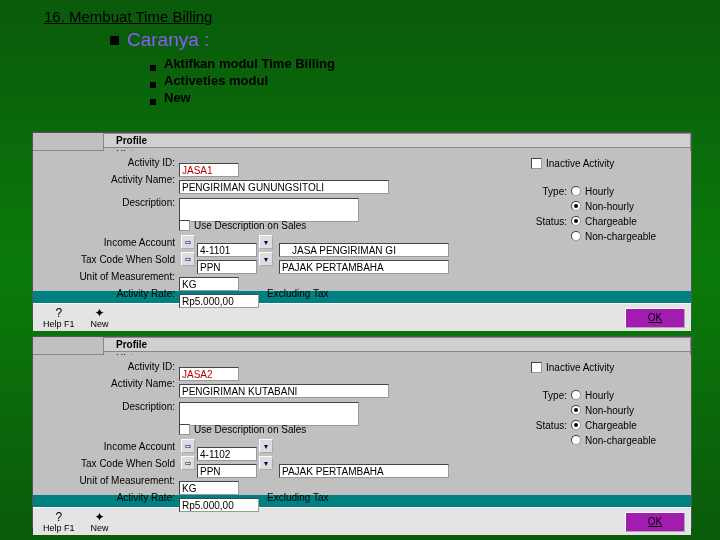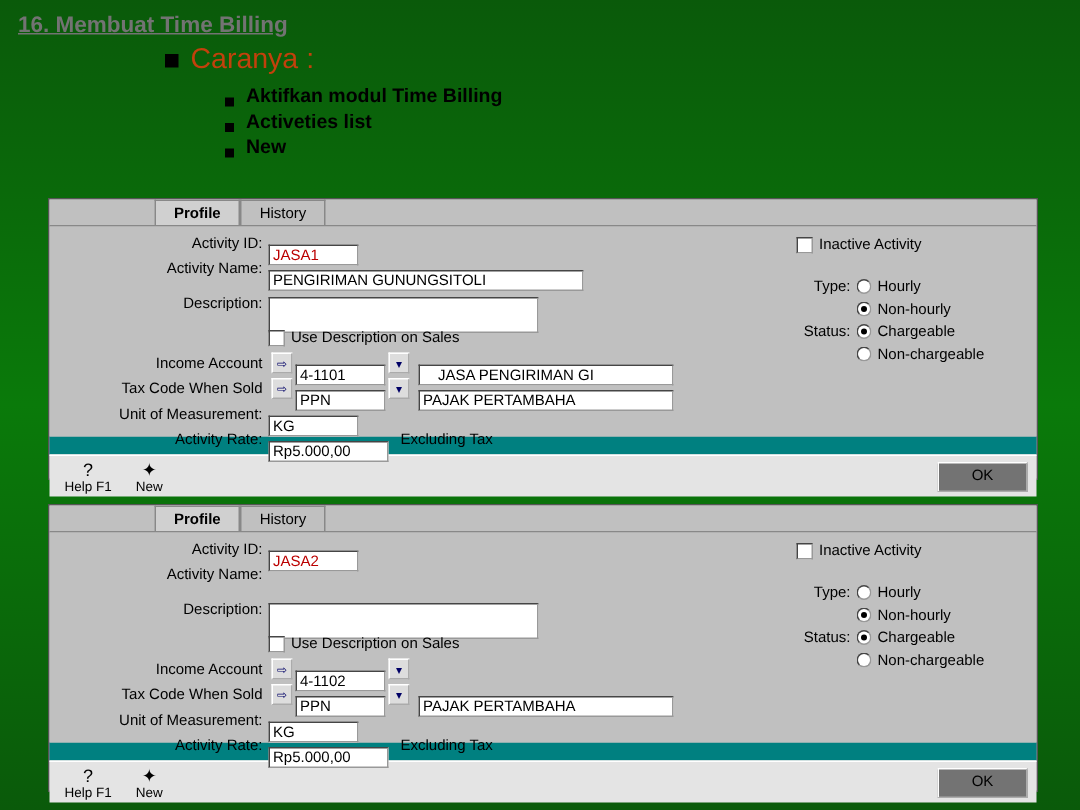--- a/index.html
+++ b/index.html
@@ -6,41 +6,42 @@
   body {
     width: 720px; height: 540px;
     background: linear-gradient(to bottom, #0a5a0a 0%, #0a7a0a 50%, #0a5a0a 100%);
     font-family: Arial, sans-serif;
     font-size: 12px;
     color: #000;
     position: relative;
     overflow: hidden;
   }
   .slide-title {
-    color: #737373; font-size: 15px; font-weight: bold;
+    color: #000000; font-size: 15px; font-weight: normal;
     padding: 8px 0 2px 12px;
     text-decoration: underline;
+    margin-left: 32px;
   }
   .sq { width: 8px; height: 8px; background: #000; display: inline-block; margin-right: 8px; margin-top: 6px; flex-shrink: 0;}
   .sq.sm { width: 6px; height: 6px; }
-  .caranya { font-size: 19px; color: #c2410c; padding: 2px 0 4px 110px; display:flex; align-items:center;}
+  .caranya { font-size: 19px; color: #8b5cf6; padding: 2px 0 4px 110px; display:flex; align-items:center;}
   .caranya .sq { width: 9px; height: 9px; margin-top:0;}
   .sub { font-size: 13px; font-weight: bold; padding: 1px 0 1px 150px; display:flex; align-items:flex-end;}
   .sub .sq { margin-top:0;}
   .win {
     background: #c0c0c0;
     position: absolute;
     left: 32px; width: 660px;
     border: 1px solid #555;
     font-family: "MS Sans Serif", Tahoma, sans-serif;
     font-size: 10px;
   }
   .win.one { top: 132px; height: 188px; }
   .win.two { top: 336px; height: 192px; }
-  .tabstrip { height: 18px; background: #c0c0c0; display:flex; border-bottom:1px solid #888; padding-left:70px;}
+  .tabstrip { height: 18px; background: #c0c0c0; display:flex; border-bottom:1px solid #888; padding-left:70px;flex-direction:column;}
   .tab { padding: 1px 12px; border:1px solid #888; border-bottom:none; background:#c0c0c0; margin-right:0; font-size:10px; display:flex; align-items:center;}
   .tab.active { background:#d0d0d0; font-weight:bold;}
   .panel { background:#c0c0c0; padding: 2px 6px; height: 140px; position:relative;}
   .row { display:flex; align-items:center; height:16px; margin:1px 0;}
   .lbl { width: 140px; text-align:right; padding-right:4px; font-size:10px;}
   .inp {
     background:#fff; border:1px inset #999; height:14px; font-size:10px;
     padding: 0 2px; display:inline-flex; align-items:center; overflow:hidden; white-space:nowrap;margin-top:16px;
   }
   .inp.id { width: 60px; color:#b00;}
@@ -75,41 +76,41 @@
     background:#e4e4e4; height:28px; border-top:1px solid #fff;
     display:flex; align-items:center; justify-content:space-between; padding:0 6px;
   }
   .btngrp { display:flex; gap:8px;}
   .btn {
     display:flex; flex-direction:column; align-items:center; justify-content:center;
     font-size:9px; cursor:pointer; padding:1px 4px;
   }
   .btn .ico { font-size:12px; line-height:12px;}
   .okbtn {
-    width:60px; height:20px; background:#737373; border:1px outset #fff;
+    width:60px; height:20px; background:#a21caf; border:1px outset #fff;
     display:flex; align-items:center; justify-content:center;
-    font-size:10px;
+    text-decoration:underline; font-size:10px;
   }
   .excl { margin-left:8px; font-size:10px;}
 </style>
 </head>
 <body>
 
 <div class="slide-title">16. Membuat Time Billing</div>
 <div class="caranya">
   <span class="sq"></span>
   <span>Caranya :</span>
 </div>
 <div class="sub">
     <span class="sq sm"></span>
     <span>Aktifkan modul Time Billing</span>
   </div>
 <div class="sub">
     <span class="sq sm"></span>
-    <span>Activeties list</span>
+    <span>Activeties modul</span>
   </div>
 <div class="sub">
     <span class="sq sm"></span>
     <span>New</span>
   </div>
 
 <div class="win one">
   <div class="tabstrip">
     <div class="tab active">Profile</div>
     <div class="tab">History</div>
@@ -205,20 +206,21 @@
     <div class="tab active">Profile</div>
     <div class="tab">History</div>
   </div>
   <div class="panel">
     <div class="row">
         <div class="lbl">Activity ID:</div>
         <div class="inp id">JASA2</div>
       </div>
     <div class="row">
         <div class="lbl">Activity Name:</div>
+        <div class="inp name">PENGIRIMAN KUTABANI</div>
       </div>
     <div class="row" style="height:28px;">
         <div class="lbl">Description:</div>
         <div class="inp desc"></div>
       </div>
     <div class="row">
         <div class="lbl"></div>
         <span class="chk"></span>
         <span>Use Description on Sales</span>
       </div>

